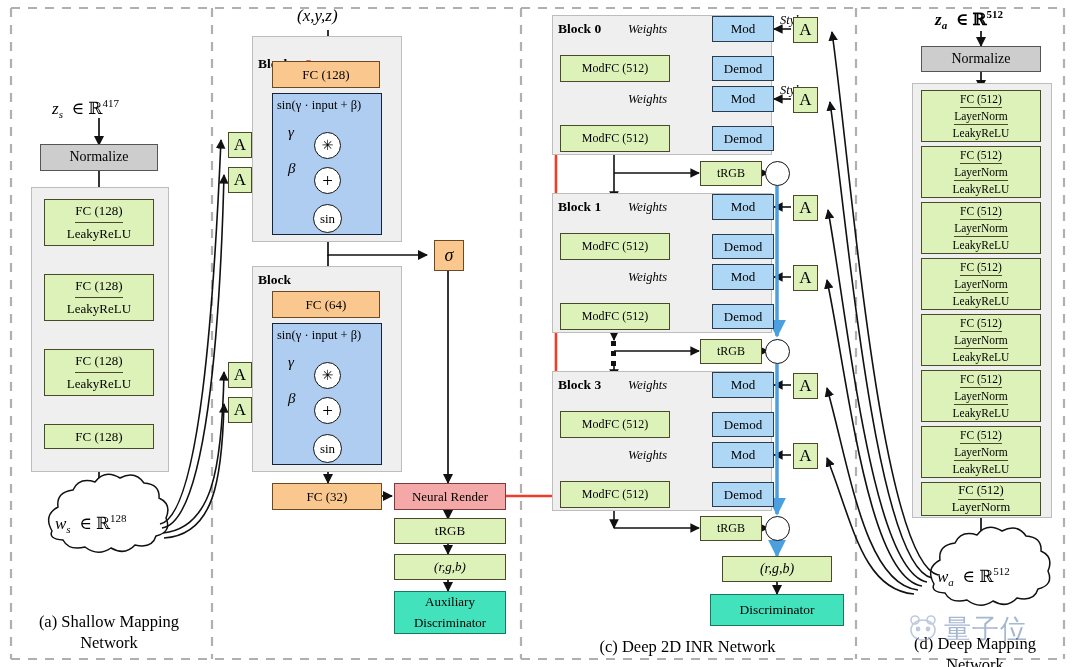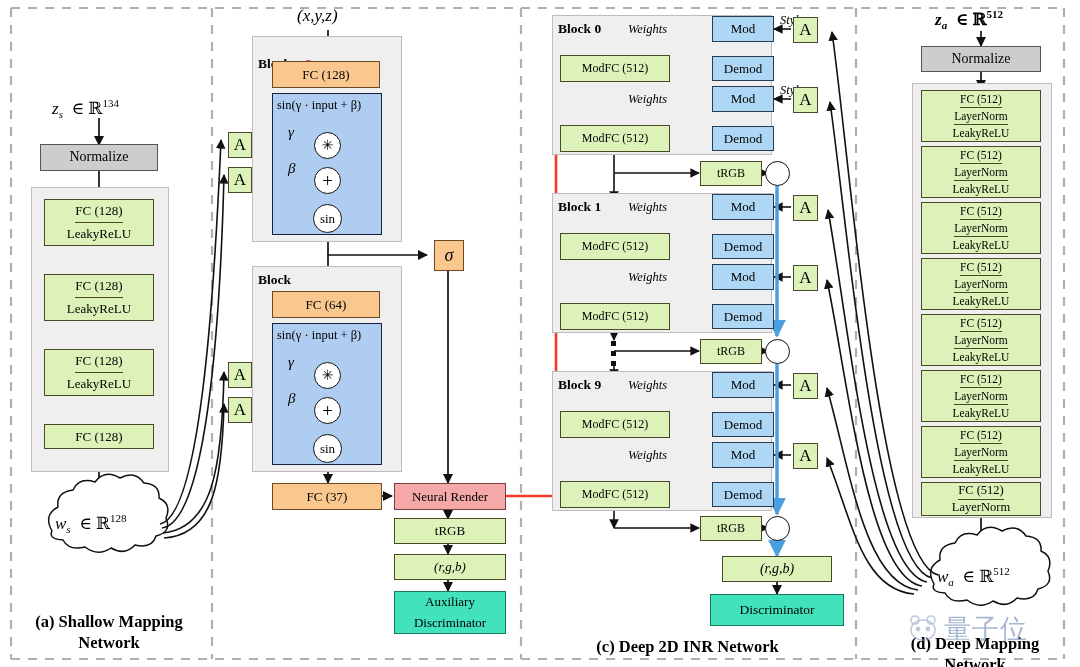--- a/index.html
+++ b/index.html
@@ -44,21 +44,20 @@
 
   .panel-group { position: absolute; background: #efefef; border: 1.2px solid #bdbdbd; }
   .inner-blue  { position: absolute; background: #aecdf0; border: 1.4px solid #16233a; }
 
   .caption {
     position: absolute;
     font-size: 16.5px;
     text-align: center;
     line-height: 1.25;
     white-space: nowrap;
-    font-weight: bold;
   }
   .mathlabel {
     position: absolute;
     font-size: 17px;
     white-space: nowrap;
   }
   .smalllabel {
     position: absolute;
     font-size: 12.5px;
     font-style: italic;
@@ -279,21 +278,21 @@
       <path d="M932,578 C876,566 848,230 830,102"></path>
       <path d="M927,582 C872,572 848,320 828,210"></path>
       <path d="M922,586 C868,578 848,380 827,280"></path>
       <path d="M918,590 C865,584 850,470 827,388"></path>
       <path d="M914,594 C862,590 852,520 827,458"></path>
     </g>
   </svg>
 
   <div class="mathlabel" style="left:52px; top:97px;">
     <i>z</i><sub style="font-style:italic;font-size:11px">s</sub>
-    &nbsp;∈&nbsp;<span style="font-family:'DejaVu Serif',serif">ℝ</span><sup style="font-size:11px">134</sup>
+    &nbsp;∈&nbsp;<span style="font-family:'DejaVu Serif',serif">ℝ</span><sup style="font-size:11px">417</sup>
   </div>
 
   <div class="box b-grey" style="left:40px; top:144px; width:118px; height:27px;">
     <span>Normalize</span>
   </div>
 
   <div class="panel-group" style="left:31px; top:187px; width:136px; height:283px;"></div>
 
   <div class="box b-green stack" style="left:44px; top:199px; width:110px; height:47px;">
     <div>FC (128)</div>
@@ -390,21 +389,21 @@
     <span>✳</span>
   </div>
   <div class="op-circle" style="left:314px; top:397px; width:27px; height:27px;">
     <span style="font-size:19px; line-height:0.7;">+</span>
   </div>
   <div class="op-circle" style="left:313px; top:434px; width:29px; height:29px; font-size:13px;">
     <span>sin</span>
   </div>
 
   <div class="box b-orange" style="left:272px; top:483px; width:110px; height:27px;">
-    <span>FC (37)</span>
+    <span>FC (32)</span>
   </div>
   <div class="box b-pink" style="left:394px; top:483px; width:112px; height:27px;">
     <span>Neural Render</span>
   </div>
   <div class="box b-green" style="left:394px; top:518px; width:112px; height:26px;">
     <span>tRGB</span>
   </div>
   <div class="box b-green" style="left:394px; top:554px; width:112px; height:26px;">
     <span style="font-style:italic">(r,g,b)</span>
   </div>
@@ -501,21 +500,21 @@
     <span>tRGB</span>
   </div>
   <div class="sum-circle" style="left:765px; top:339px; width:25px; height:25px;"></div>
 
   <div class="dot3" style="left:611px; top:341px;"></div>
   <div class="dot3" style="left:611px; top:351px;"></div>
   <div class="dot3" style="left:611px; top:361px;"></div>
 
   <div class="panel-group" style="left:552px; top:371px; width:218px; height:138px;"></div>
   <div class="blocktitle" style="left:558px; top:377px;">
-    <span>Block 9</span>
+    <span>Block 3</span>
   </div>
   <div class="smalllabel" style="left:628px; top:378px;">
     <span>Weights</span>
   </div>
   <div class="box b-blue" style="left:712px; top:372px; width:62px; height:26px;">
     <span>Mod</span>
   </div>
   <div class="box b-blue" style="left:712px; top:412px; width:62px; height:25px;">
     <span>Demod</span>
   </div>

